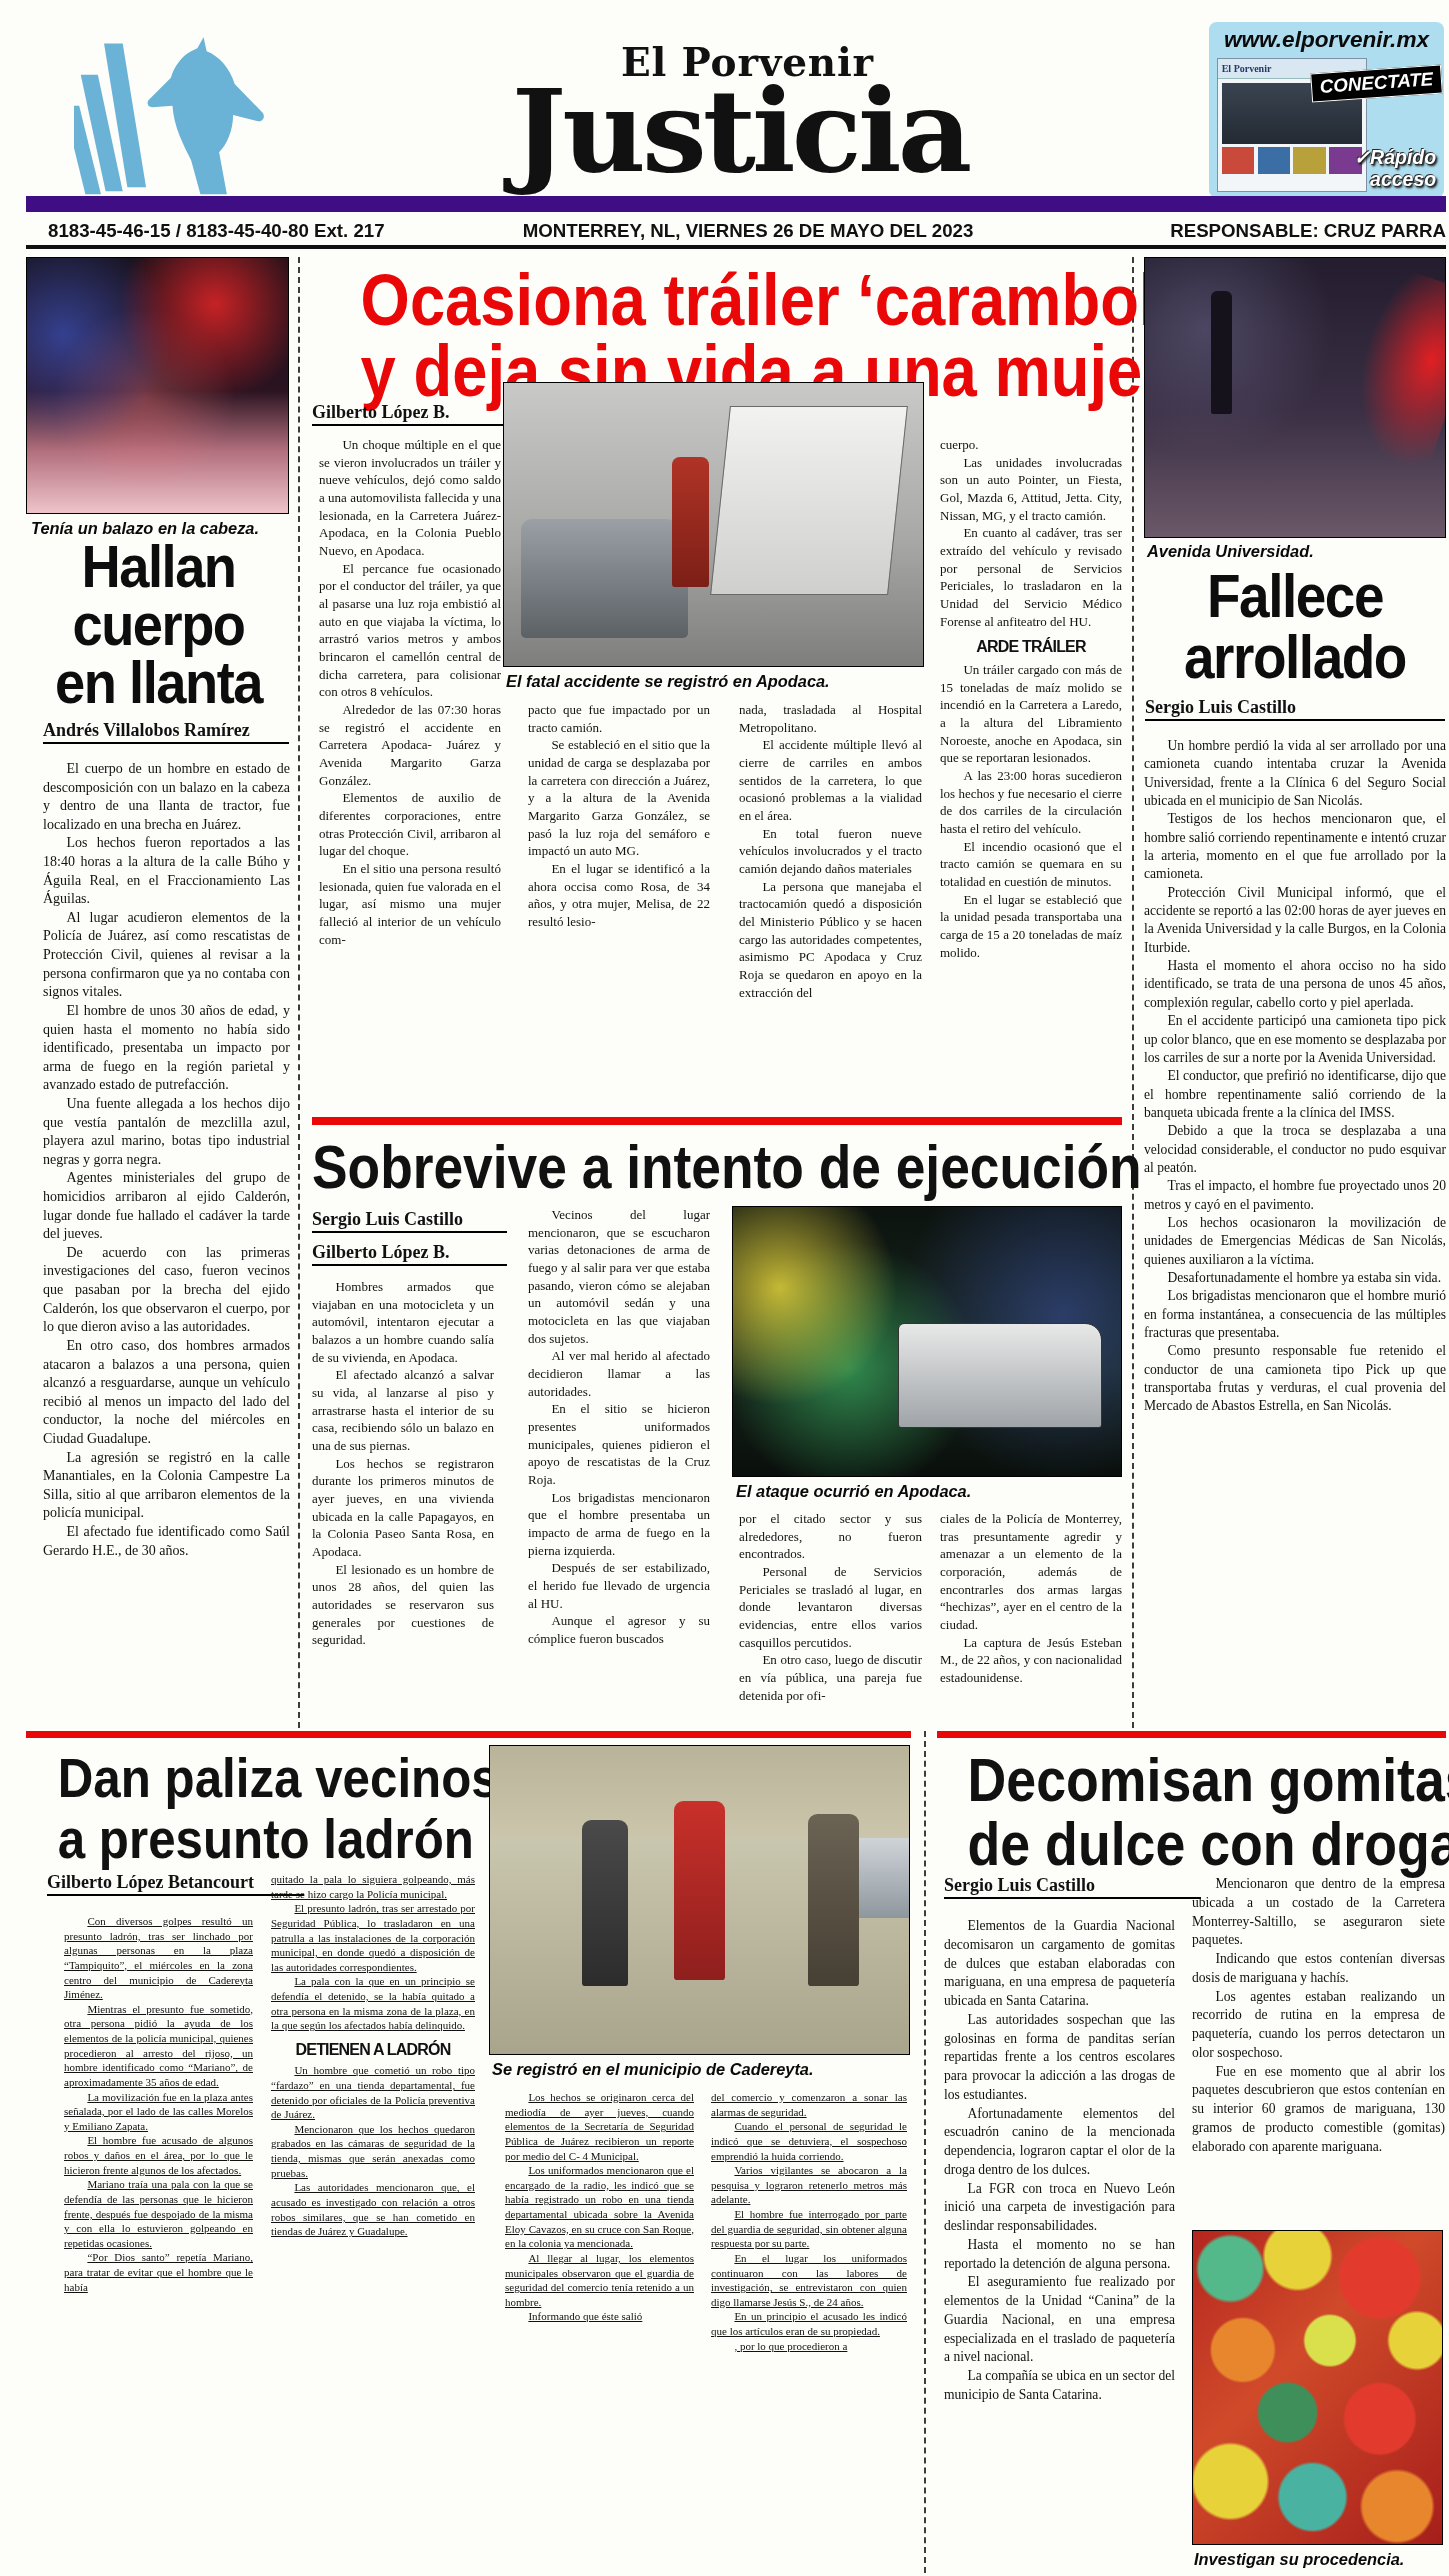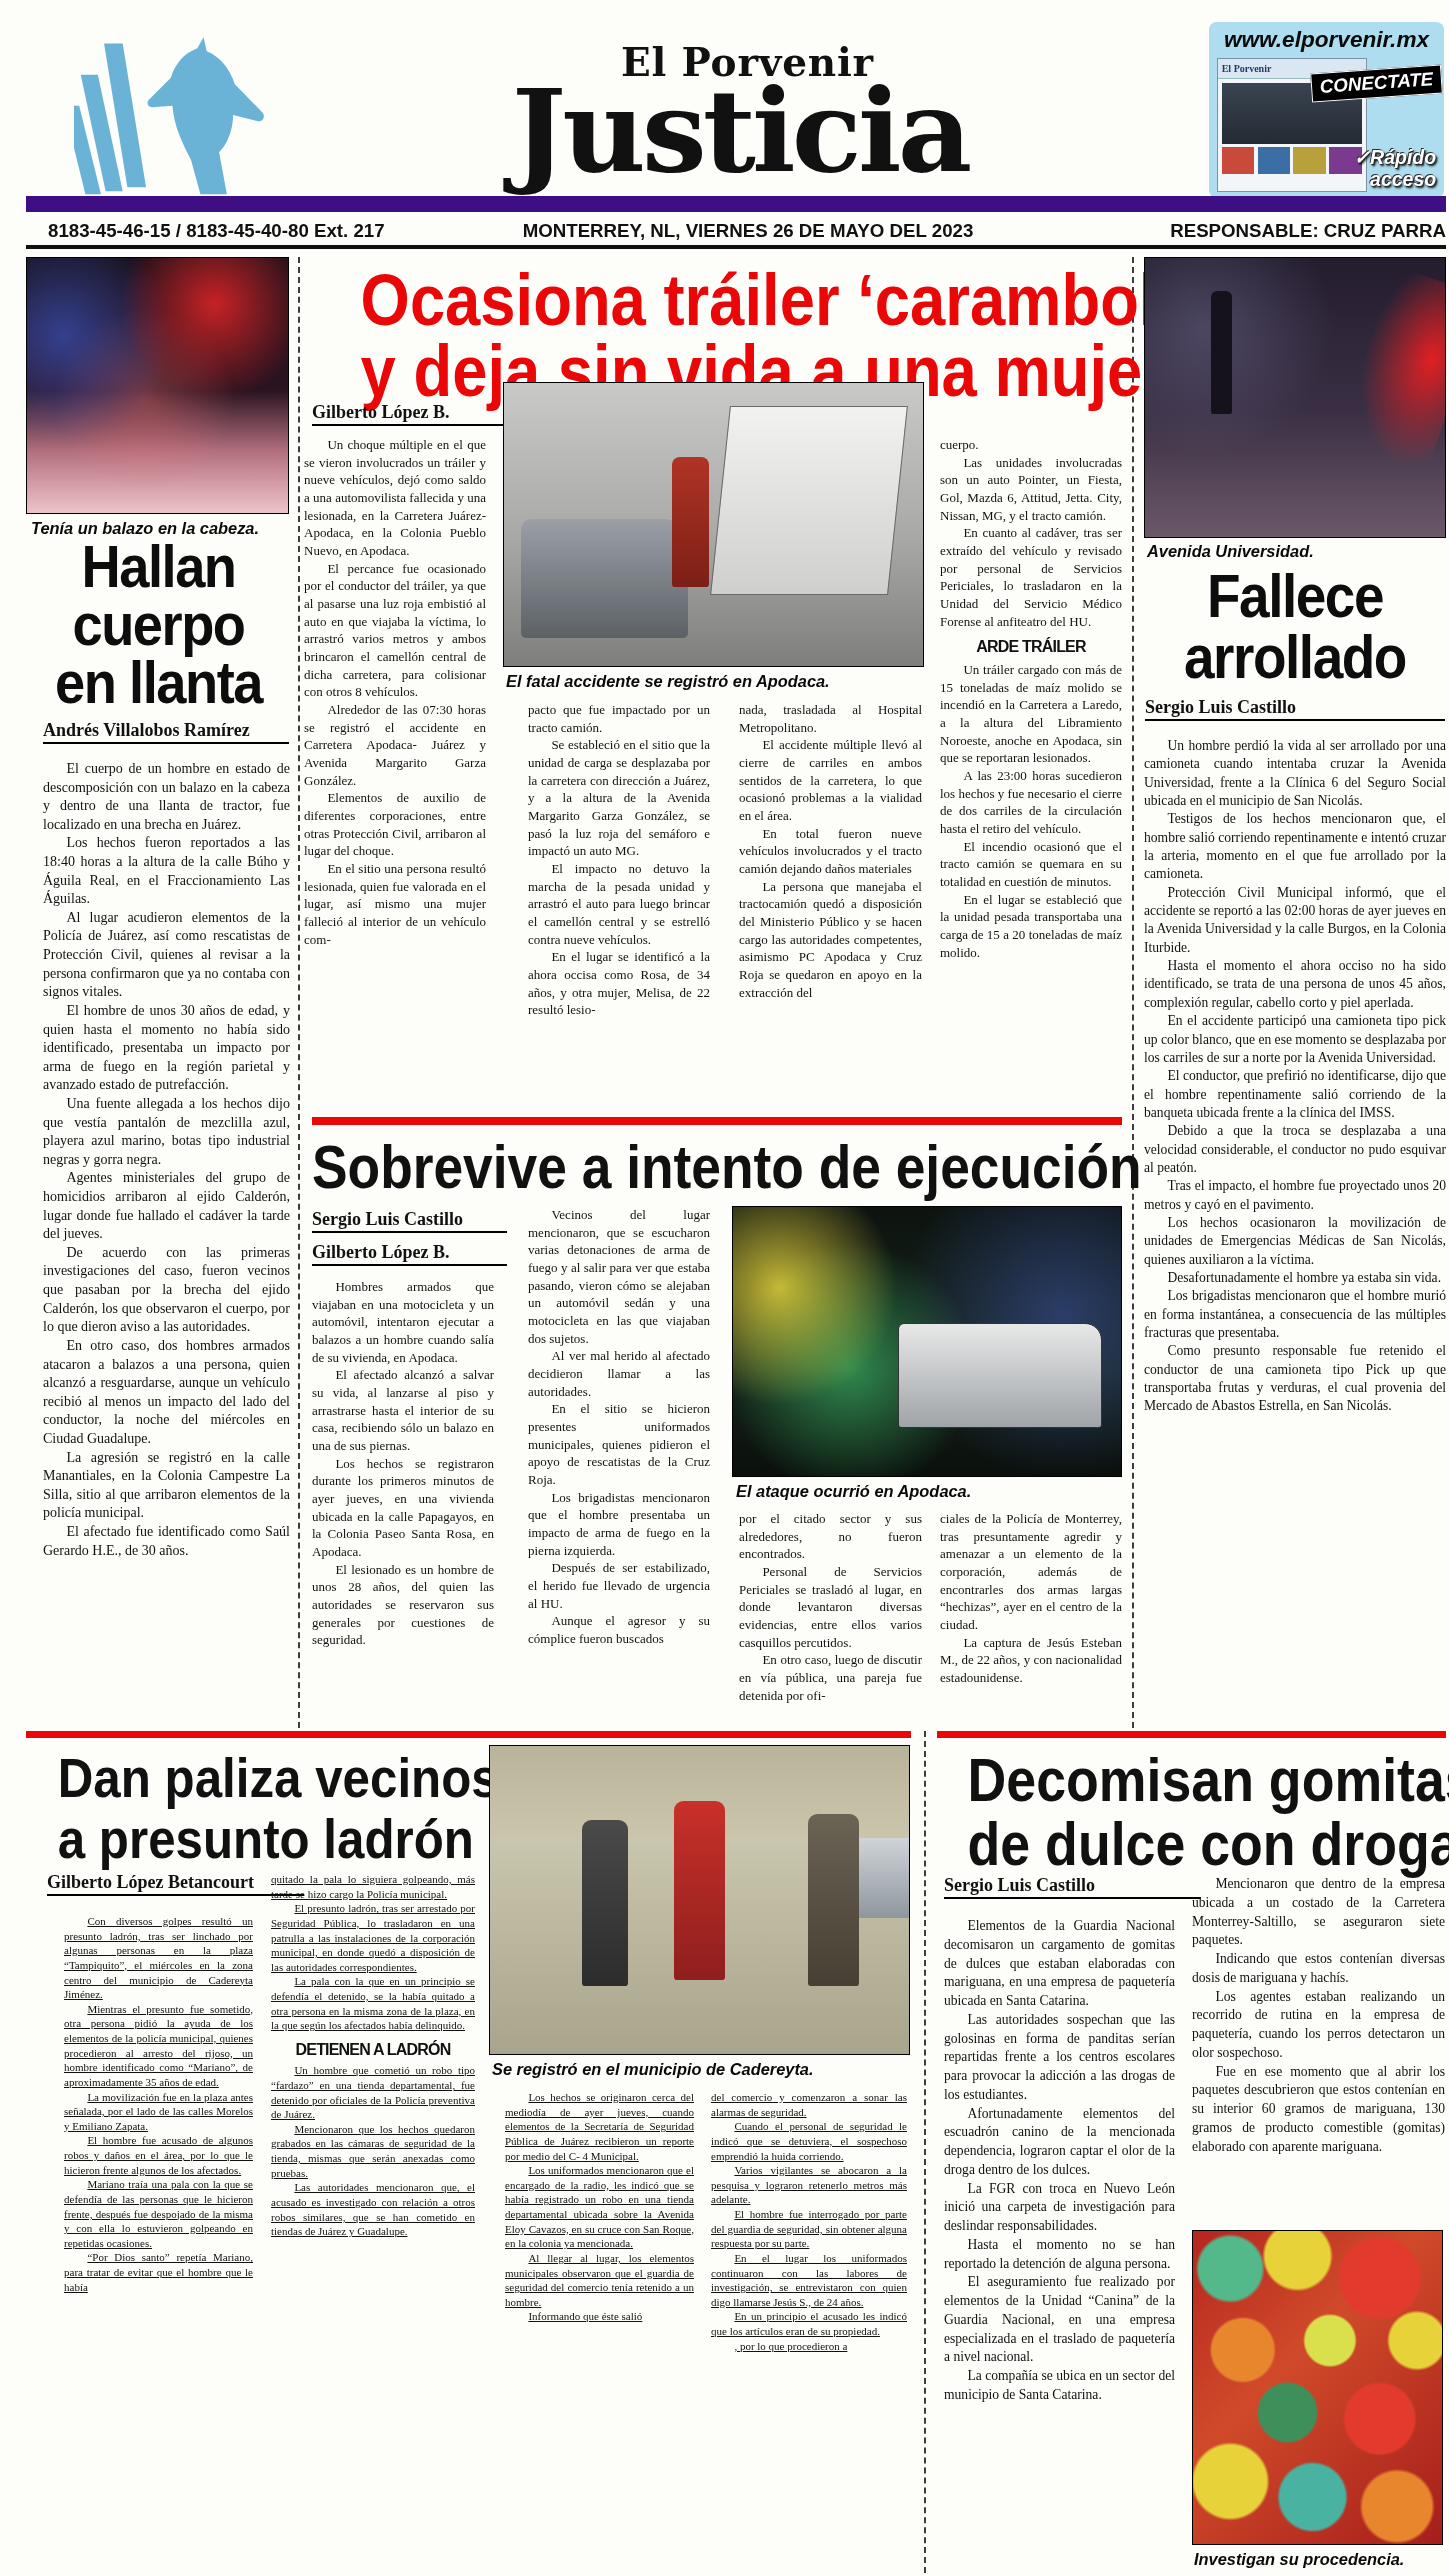--- a/index.html
+++ b/index.html
@@ -159,31 +159,30 @@
   <div class="abs hl-line red" style="left:312px;top:330px;width:810px;font-size:72px;transform:scaleX(0.88);transform-origin:center;">y deja sin vida a una mujer</div>
   <div class="abs byline" style="left:312px;top:402px;width:195px;">Gilberto López B.</div>
 
   <div class="abs photo ph2" style="left:503px;top:382px;width:421px;height:285px;">
     <div class="truck"></div>
     <div class="wreck"></div>
     <div class="rescuer"></div>
   </div>
   <div class="abs caption" style="left:506px;top:672px;width:417px;">El fatal accidente se registró en Apodaca.</div>
 
-  <div class="abs col mainbody" style="left:304px;top:436px;width:182px;">
+  <div class="abs col mainbody" style="left:319px;top:436px;width:182px;">
       <p>Un choque múltiple en el que se vieron involucrados un tráiler y nueve vehículos, dejó como saldo a una automovilista fallecida y una lesionada, en la Carretera Juárez- Apodaca, en la Colonia Pueblo Nuevo, en Apodaca.</p>
       <p>El percance fue ocasionado por el conductor del tráiler, ya que al pasarse una luz roja embistió al auto en que viajaba la víctima, lo arrastró varios metros y ambos brincaron el camellón central de dicha carretera, para colisionar con otros 8 vehículos.</p>
       <p>Alrededor de las 07:30 horas se registró el accidente en Carretera Apodaca- Juárez y Avenida Margarito Garza González.</p>
       <p>Elementos de auxilio de diferentes corporaciones, entre otras Protección Civil, arribaron al lugar del choque.</p>
       <p>En el sitio una persona resultó lesionada, quien fue valorada en el lugar, así mismo una mujer falleció al interior de un vehículo com-</p>
     </div>
   <div class="abs col mainbody" data-cont="true" style="left:528px;top:701px;width:182px;">
       <p>pacto que fue impactado por un tracto camión.</p>
       <p>Se estableció en el sitio que la unidad de carga se desplazaba por la carretera con dirección a Juárez, y a la altura de la Avenida Margarito Garza González, se pasó la luz roja del semáforo e impactó un auto MG.</p>
-      <p>El impacto no detuvo la marcha de la pesada unidad y arrastró el auto para luego brincar el camellón central y se estrelló contra nueve vehículos.</p>
       <p>En el lugar se identificó a la ahora occisa como Rosa, de 34 años, y otra mujer, Melisa, de 22 resultó lesio-</p>
     </div>
   <div class="abs col mainbody" data-cont="true" style="left:739px;top:701px;width:183px;">
       <p>nada, trasladada al Hospital Metropolitano.</p>
       <p>El accidente múltiple llevó al cierre de carriles en ambos sentidos de la carretera, lo que ocasionó problemas a la vialidad en el área.</p>
       <p>En total fueron nueve vehículos involucrados y el tracto camión dejando daños materiales</p>
       <p>La persona que manejaba el tractocamión quedó a disposición del Ministerio Público y se hacen cargo las autoridades competentes, asimismo PC Apodaca y Cruz Roja se quedaron en apoyo en la extracción del</p>
     </div>
   <div class="abs" style="left:940px;top:436px;width:182px;">
     <div class="col mainbody" data-cont="true">

